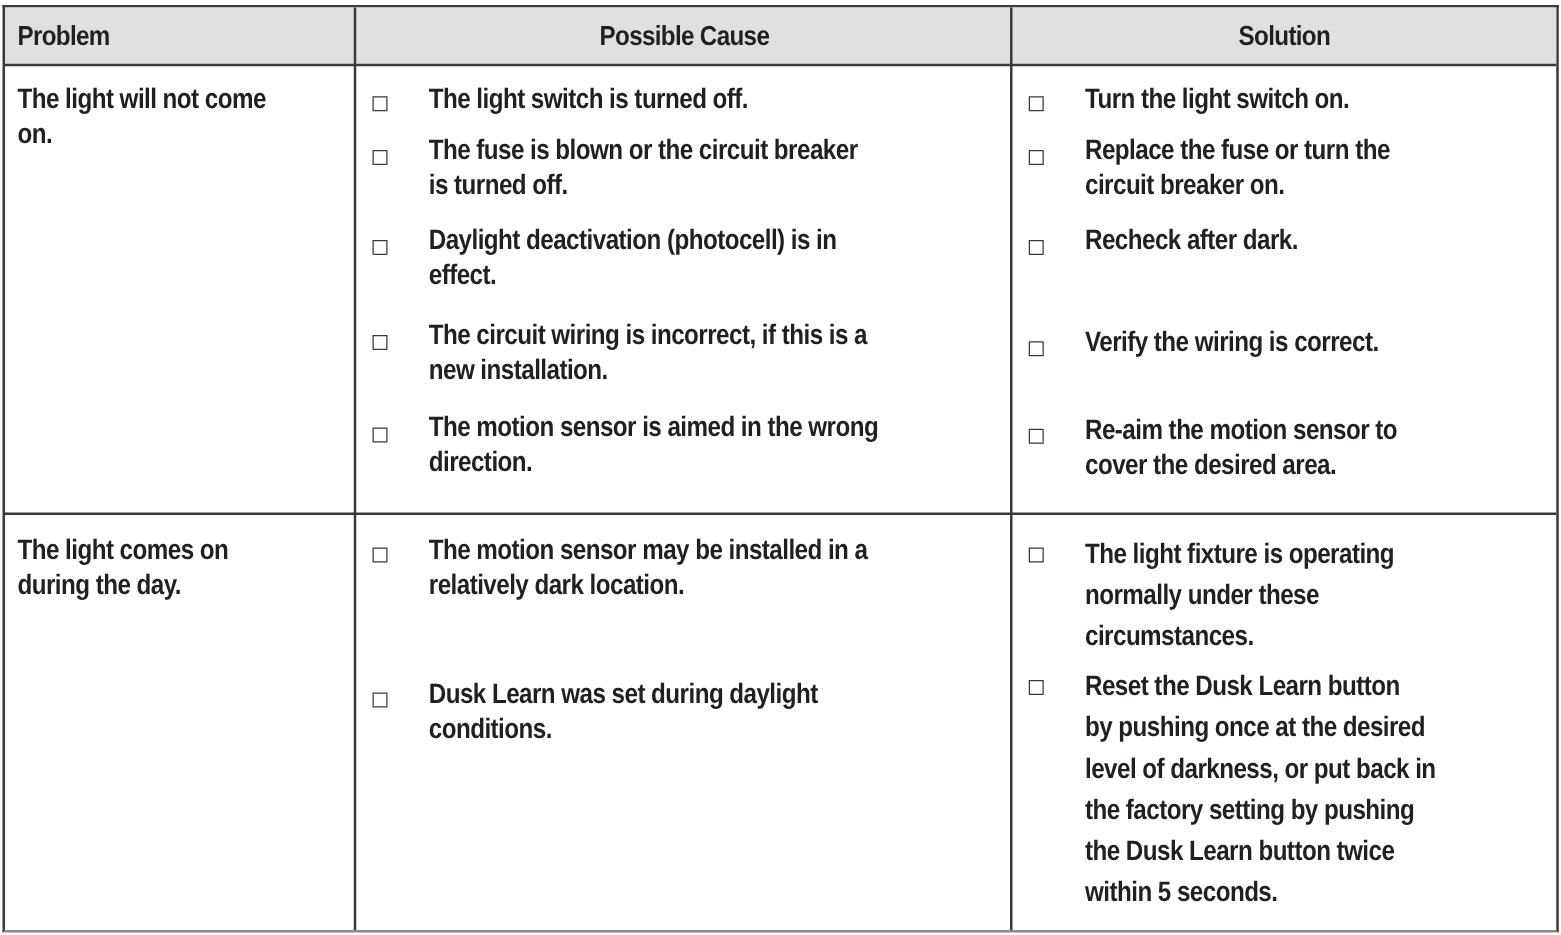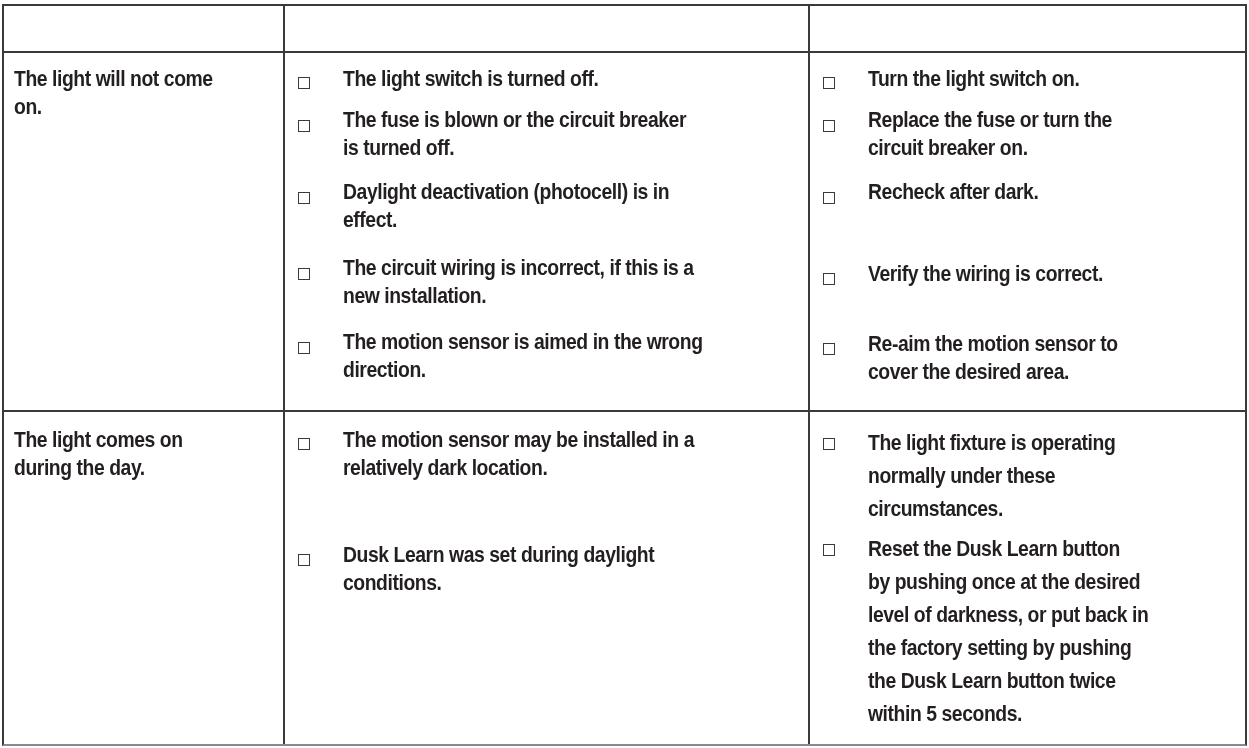--- a/index.html
+++ b/index.html
@@ -90,20 +90,25 @@
       transform: scaleX(0.86);
       transform-origin: left top;
       white-space: pre;
     }
   </style>
 </head>
 <body>
 
 <div class="tbl">
 
+  <div class="header">
+    <div class="hcell left">Problem</div>
+    <div class="hcell center" style="left:281px; width:525px;">Possible Cause</div>
+    <div class="hcell center" style="left:806px; width:435px;">Solution</div>
+  </div>
 
   <div class="hline" style="top:45px;"></div>
   <div class="hline" style="top:404px;"></div>
   <div class="vline" style="left:279px;"></div>
   <div class="vline" style="left:804px;"></div>
 
   <div class="cell-text" style="left:10px; top:59px; white-space:pre;">The light will not come
 on.</div>
 
   <div class="item" style="left:0; top:0;">

